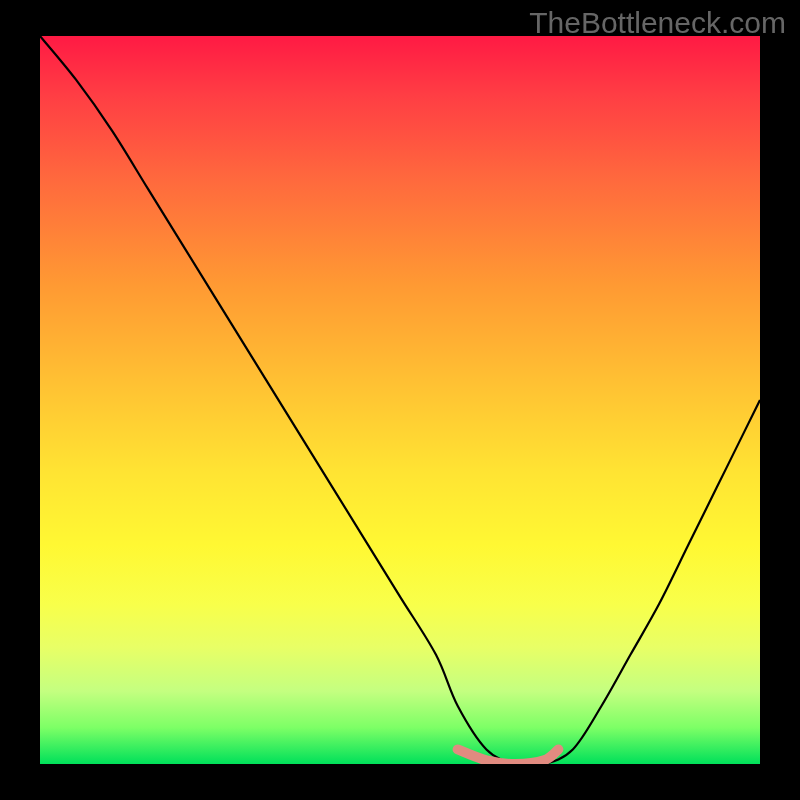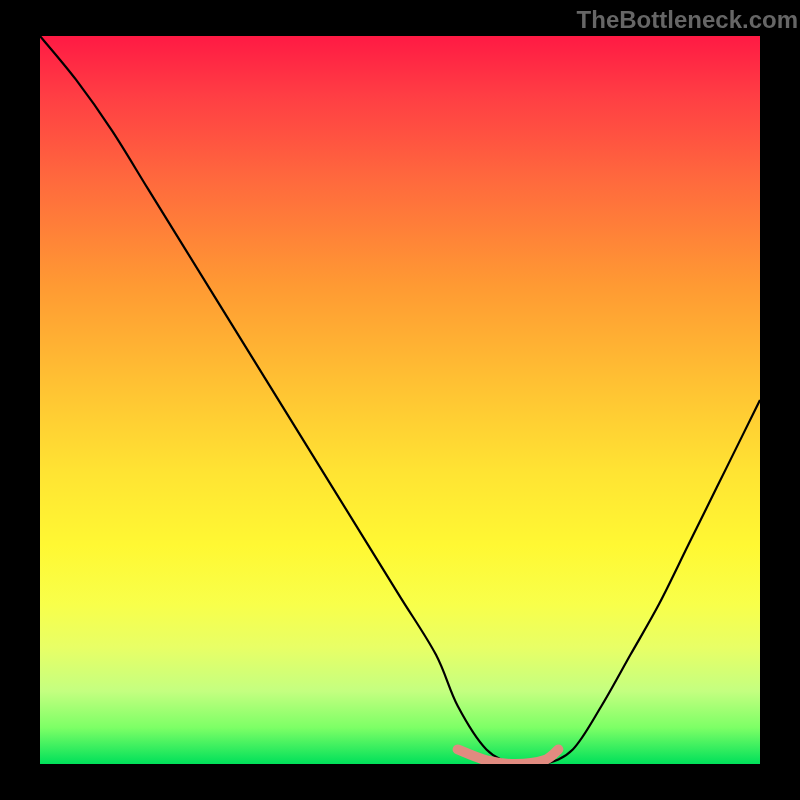--- a/index.html
+++ b/index.html
@@ -13,24 +13,24 @@
   }
   .frame {
     position: relative;
     width: 800px;
     height: 800px;
     box-sizing: border-box;
   }
   .watermark {
     position: absolute;
     top: 6px;
-    right: 2px;
+    right: 14px;
     color: #666;
-    font-size: 24px;
-    font-weight: 700;
+    font-size: 30px;
+    font-weight: 400;
     z-index: 10;
   }
   .plot-wrap {
     position: absolute;
     left: 0;
     top: 0;
     width: 800px;
     height: 800px;
     border-left: 40px solid #000;
     border-right: 40px solid #000;

